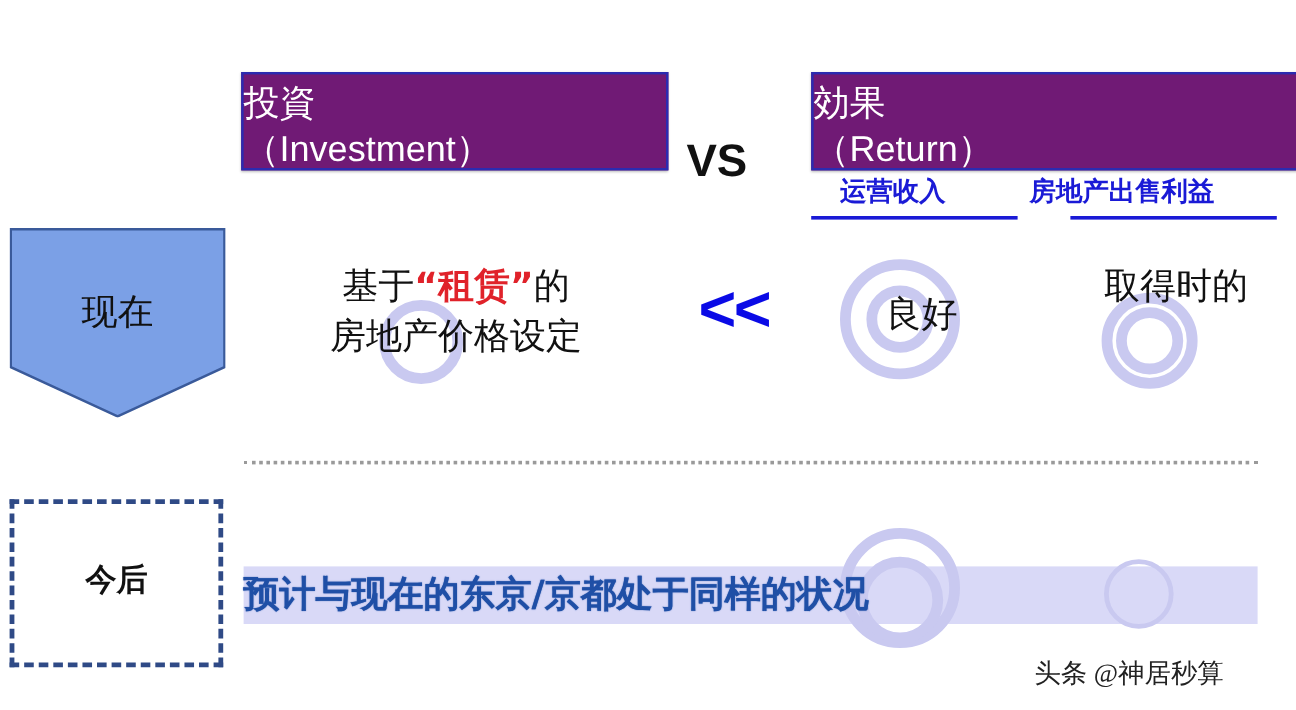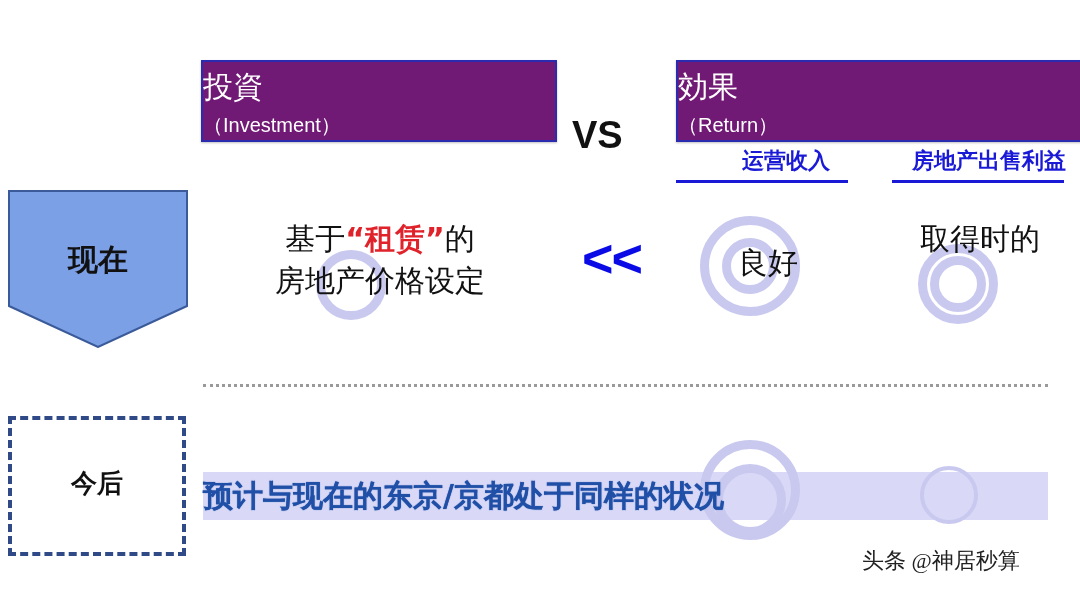--- a/index.html
+++ b/index.html
@@ -6,44 +6,44 @@
     html, body { width: 1080px; height: 592px; background: #ffffff; overflow: hidden; }
     body { position: relative; font-family: "DejaVu Sans", "Liberation Sans", sans-serif; }
 
     .header-box {
       position: absolute; background: #701a75; color: #ffffff;
       text-align: left; font-weight: normal;
       border: 2px solid #2b2bb0;
       box-shadow: 0 1px 2px rgba(0,0,0,0.25);
     }
     .header-box .zh { display: block; font-size: 30px; line-height: 38px; margin-top: 6px; }
-    .header-box .en { display: block; font-size: 20px; line-height: 38px; font-family: "Liberation Sans", sans-serif; }
+    .header-box .en { display: block; font-size: 30px; line-height: 38px; font-family: "Liberation Sans", sans-serif; }
     #investment-box { left: 201px; top: 60px; width: 356px; height: 82px; }
     #return-box { left: 676px; top: 60px; width: 444px; height: 82px; }
 
     #vs-label {
       position: absolute; left: 572px; top: 82px; font-size: 38px; font-weight: bold;
       color: #111111; font-family: "Liberation Sans", sans-serif; margin-top: 32px;
     }
 
     .sub-header {
       position: absolute; top: 146px; font-size: 22px; font-weight: bold;
-      color: #1a1ad6; text-align: right; line-height: 30px;
+      color: #1a1ad6; text-align: left; line-height: 30px;
     }
     .sub-underline { position: absolute; top: 180px; height: 3px; background: #1a1ad6; }
     #sub-operating { left: 700px; width: 130px; }
     #sub-operating-line { left: 676px; width: 172px; }
     #sub-sale { left: 858px; width: 208px; }
     #sub-sale-line { left: 892px; width: 172px; }
 
     
     #now-arrow { position: absolute; left: 8px; top: 190px; width: 180px; height: 158px; }
     #now-label {
       position: absolute; left: 8px; top: 240px; width: 180px; text-align: center;
-      font-size: 30px; font-weight: bold; color: #111111;
+      font-size: 30px; font-weight: normal; color: #111111;
     }
 
     
     .ring {
       position: absolute; border-radius: 50%;
       border: 9px solid #c9c9f0; background: transparent;
     }
 
     .body-text { position: absolute; color: #111111; font-size: 30px; line-height: 42px; text-align: center; }
     #pricing-text { left: 240px; top: 218px; width: 280px; }

